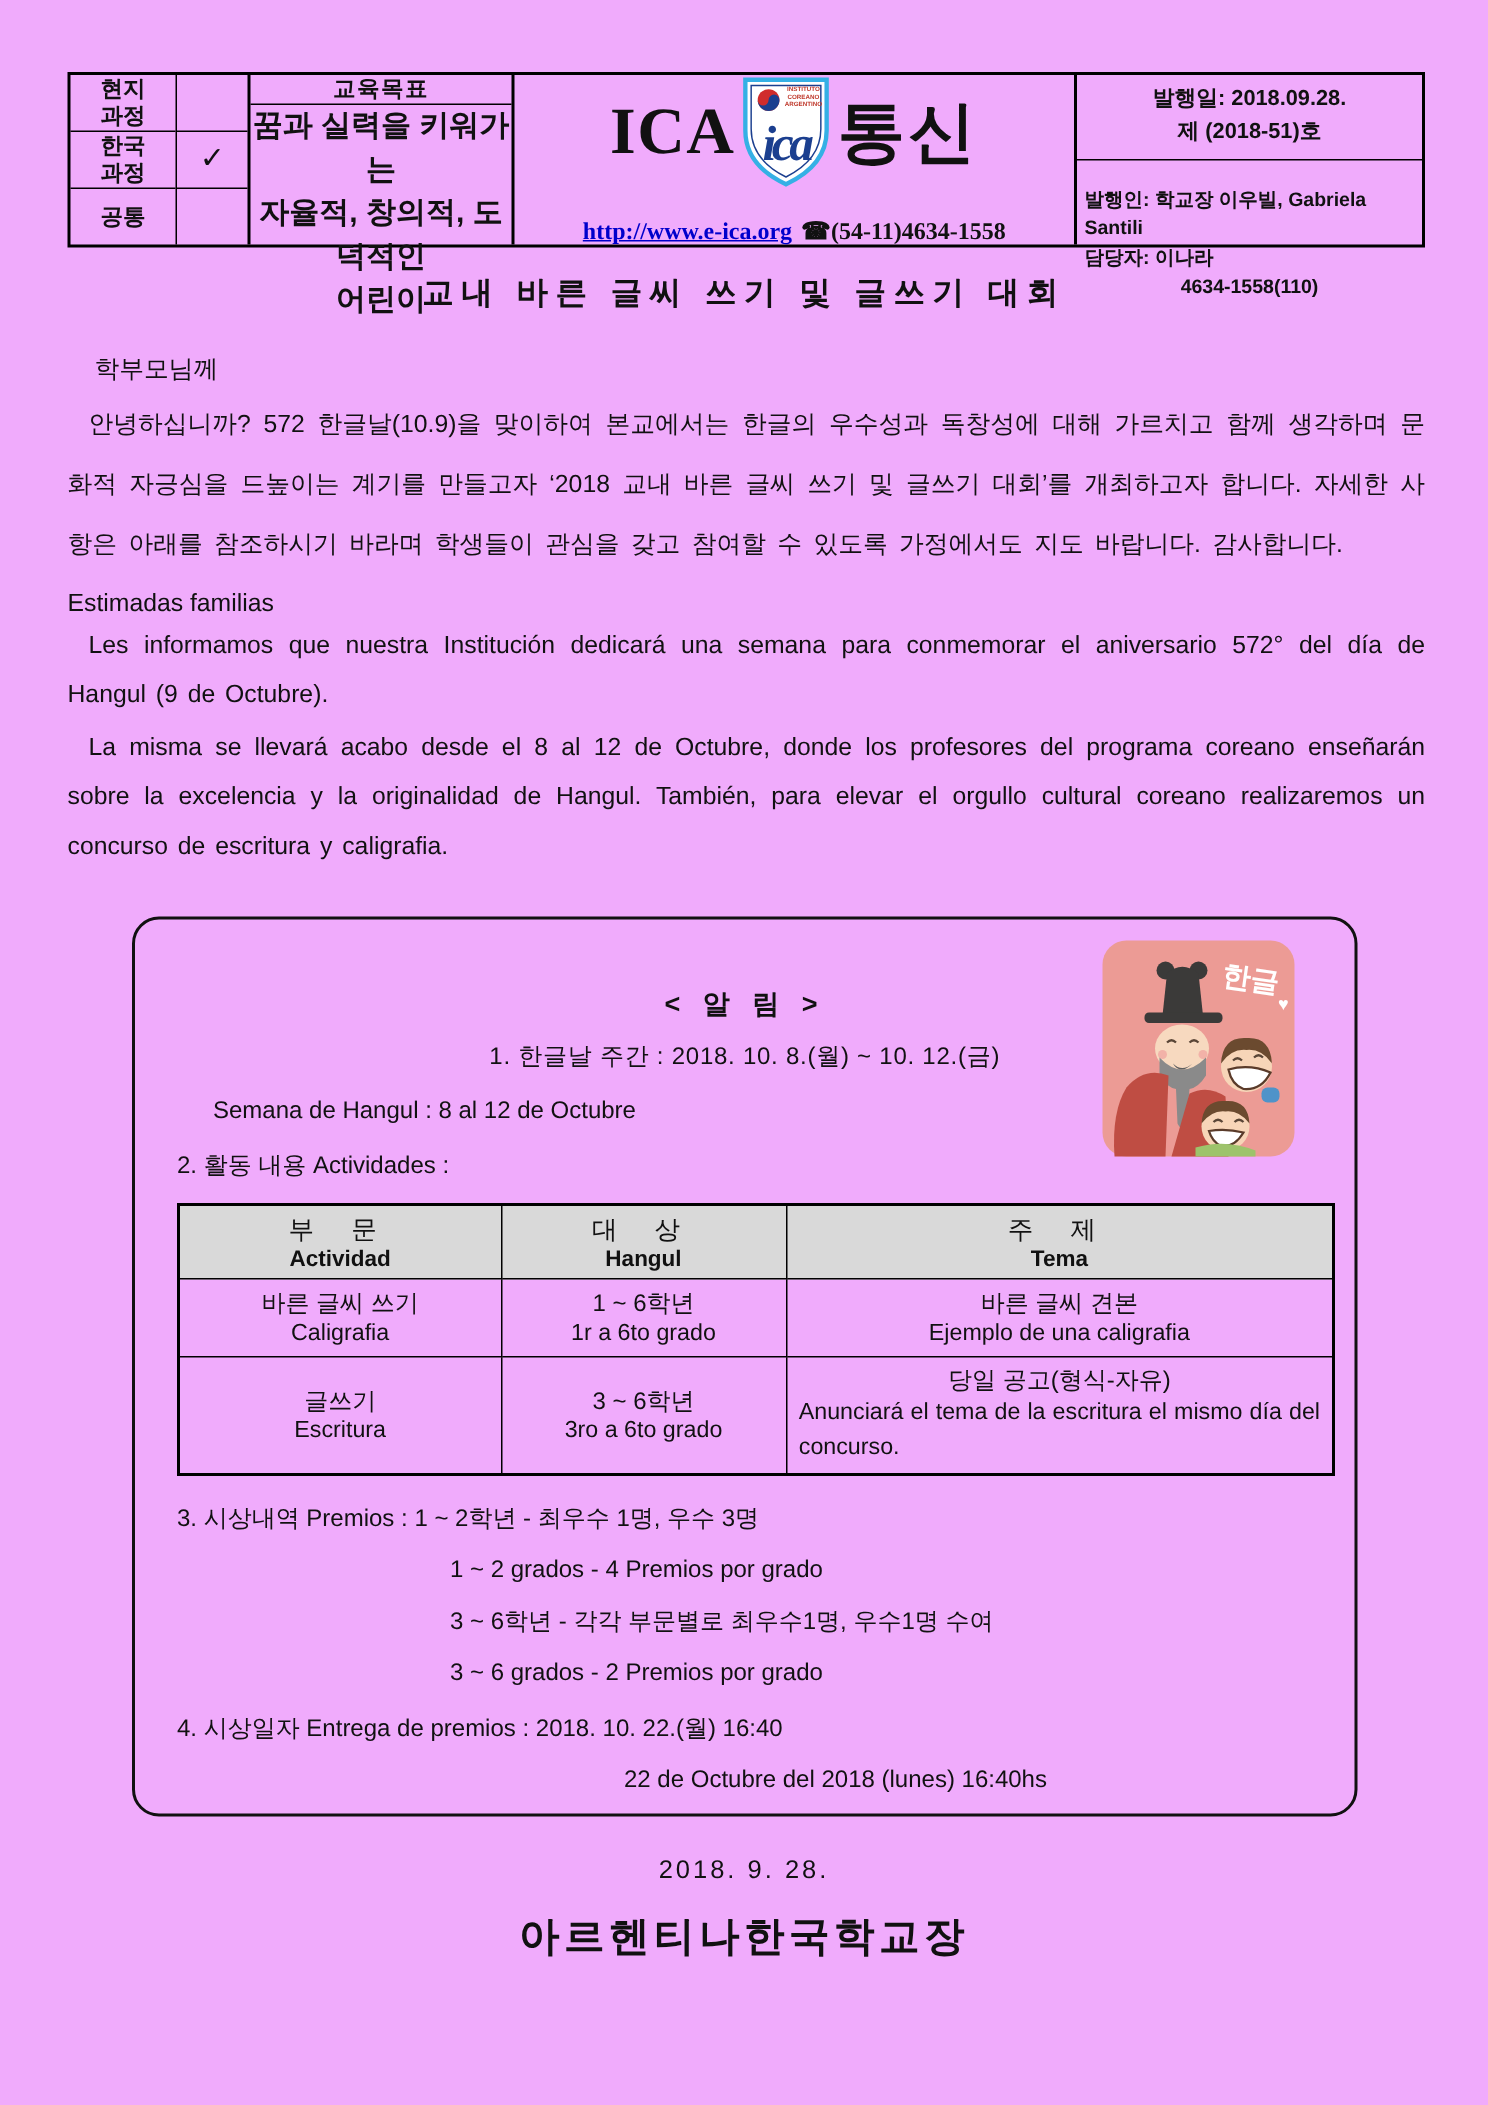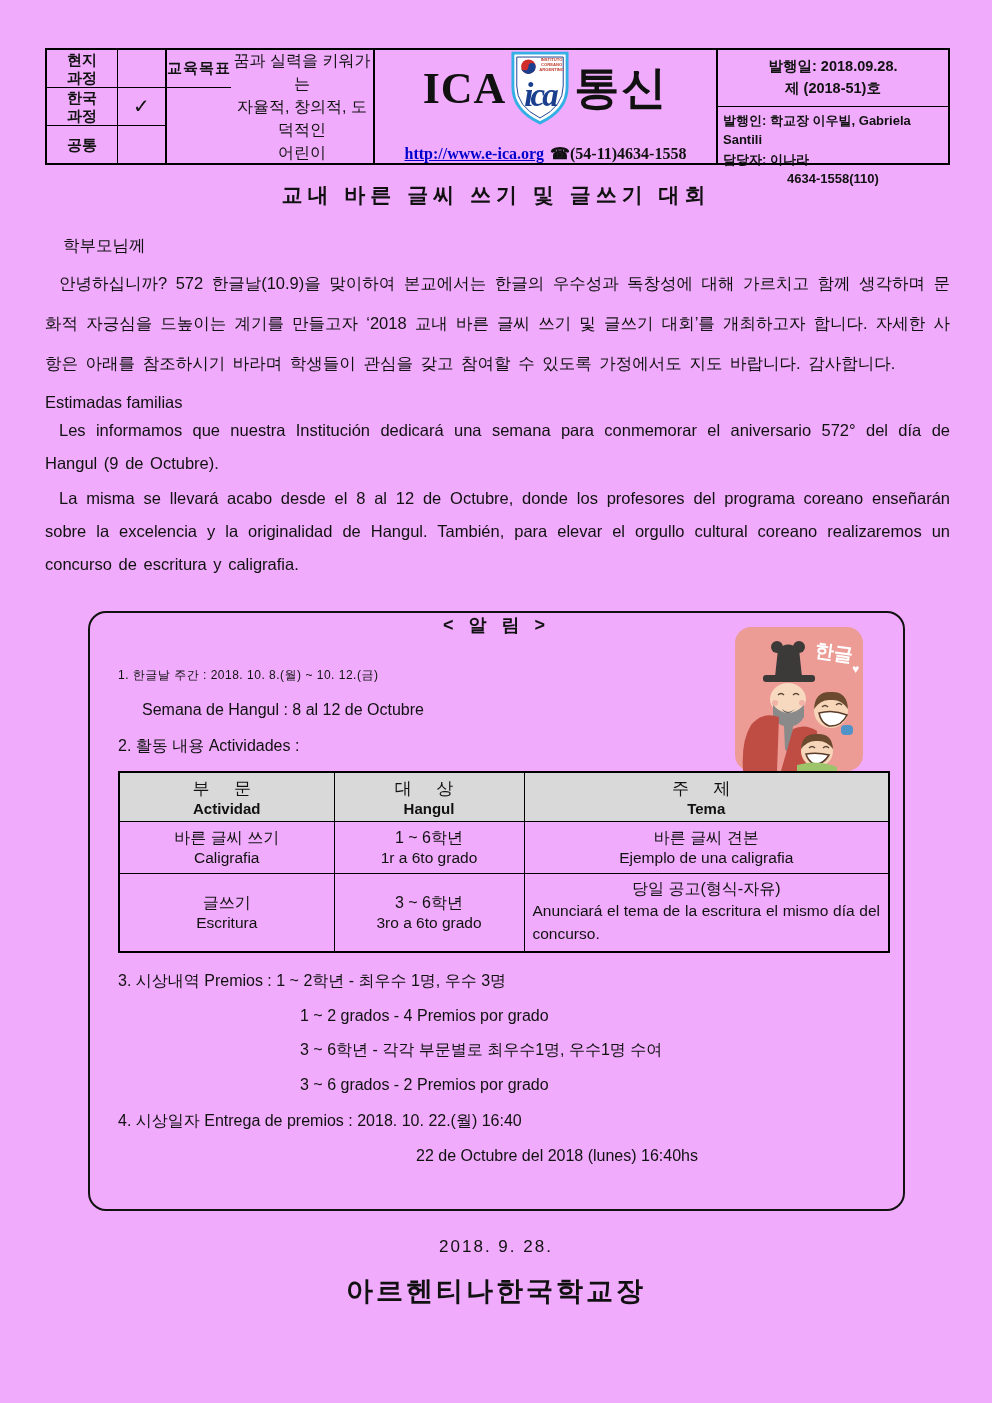--- a/index.html
+++ b/index.html
@@ -10,53 +10,53 @@
   
   .hdr { margin:0 42px 0 45px; height:117px; display:flex; border:2px solid #000; }
   .h-left { display:flex; border-right:2px solid #000; }
   .col { display:flex; flex-direction:column; }
   .col-labels { width:70px; }
   .col-checks { width:48px; border-left:1px solid #000; }
   .cell { flex:1; display:flex; align-items:center; justify-content:center; text-align:center;
           border-bottom:1px solid #000; font-size:15px; font-weight:700; white-space:pre-line; line-height:1.15; }
   .col .cell:last-child { border-bottom:none; }
   .check-cell { font-size:20px; font-weight:400; }
-  .col-goal { width:208px; border-left:2px solid #000; display:flex; }
+  .col-goal { width:176px; border-left:2px solid #000; display:flex; flex-direction:column; }
   .goal-title { height:38px; border-bottom:1px solid #000; display:flex; align-items:center; justify-content:center;
                 font-size:15px; font-weight:700; letter-spacing:1px; }
   .goal-motto { flex:1; display:flex; flex-direction:column; align-items:center; justify-content:center;
-                font-size:16px; font-weight:400; line-height:1.45; text-align:center; }
+                font-size:20px; font-weight:700; line-height:1.45; text-align:center; }
 
   .h-mid { flex:1; display:flex; flex-direction:column; align-items:center; justify-content:center; padding:2px 4px; }
   .logo-row { display:flex; align-items:center; gap:4px; }
   .ica-text { font-family:"Liberation Serif", serif; font-weight:700; font-size:44px; letter-spacing:1px; }
   .badge { width:60px; height:76px; }
   .tongsin { font-size:45px; font-weight:900; letter-spacing:2px; }
   .url-row { margin-top:18px; font-family:"Liberation Serif", serif; font-weight:700; font-size:16px; white-space:nowrap; }
   .url-row a { color:#0000cc; text-decoration:underline; }
   .phone-no { color:#111; margin-left:6px; }
 
   .h-right { width:232px; border-left:2px solid #000; display:flex; flex-direction:column; }
   .r-top { border-bottom:1px solid #000; text-align:center; padding:6px 2px; font-size:14.5px; font-weight:700; line-height:1.5; }
-  .r-bottom { flex:1; padding:4px 5px; font-size:13px; font-weight:700; line-height:1.5; }
+  .r-bottom { flex:1; padding:16px 5px; font-size:13px; font-weight:700; line-height:1.5; }
   .r-ext { text-align:center; }
 
   
   .doc-title { margin-top:16px; text-align:center; font-size:21px; font-weight:800; letter-spacing:5px; }
   .greeting { margin:26px 42px 0 45px; padding-left:18px; font-size:16.5px; }
   .kpara { margin:6px 42px 0 45px; font-size:16.5px; line-height:40px; text-align:justify; text-indent:14px; word-spacing:3px; }
   .es-salutation { margin:10px 42px 0 45px; font-size:16.5px; }
   .epara { margin:2px 42px 0 45px; font-size:16.5px; line-height:33px; text-align:justify; text-indent:14px; word-spacing:2px; }
 
   
   .notice-box { margin:30px auto 0 88px; width:817px; height:600px; border:2px solid #111; border-radius:18px;
                 position:relative; padding:0 28px; }
   .illustration { position:absolute; top:12px; right:38px; width:132px; height:148px; }
-  .notice-heading { text-align:center; font-size:18px; font-weight:700; letter-spacing:5px; }
-  .n-item { margin-top:30px; font-size:12px; letter-spacing:0.5px; }
+  .notice-heading { margin-top:44px; text-align:center; font-size:18px; font-weight:700; letter-spacing:5px; }
+  .n-item { margin-top:13px; font-size:16px; letter-spacing:0.5px;text-align:center; }
   .n-sub1 { margin-top:17px; padding-left:24px; font-size:16px; }
   .n-item2 { margin-top:17px; font-size:16px; }
   .n-table { margin-top:14px; width:770px; border-collapse:collapse; border:2.5px solid #000; table-layout:fixed; }
   .n-table col.c1{width:215px;} .n-table col.c2{width:190px;} .n-table col.c3{width:365px;}
   .n-table th, .n-table td { border:1px solid #000; text-align:center; vertical-align:middle; padding:4px 2px; }
   .n-table th { background:#d9d9d9; height:44px; font-weight:400; }
   .th-ko { font-size:17px; letter-spacing:10px; display:block; }
   .th-es { font-size:15px; font-weight:700; display:block; }
   .td-l1 { font-size:16px; display:block; }
   .td-l2 { font-size:15.5px; display:block; }

